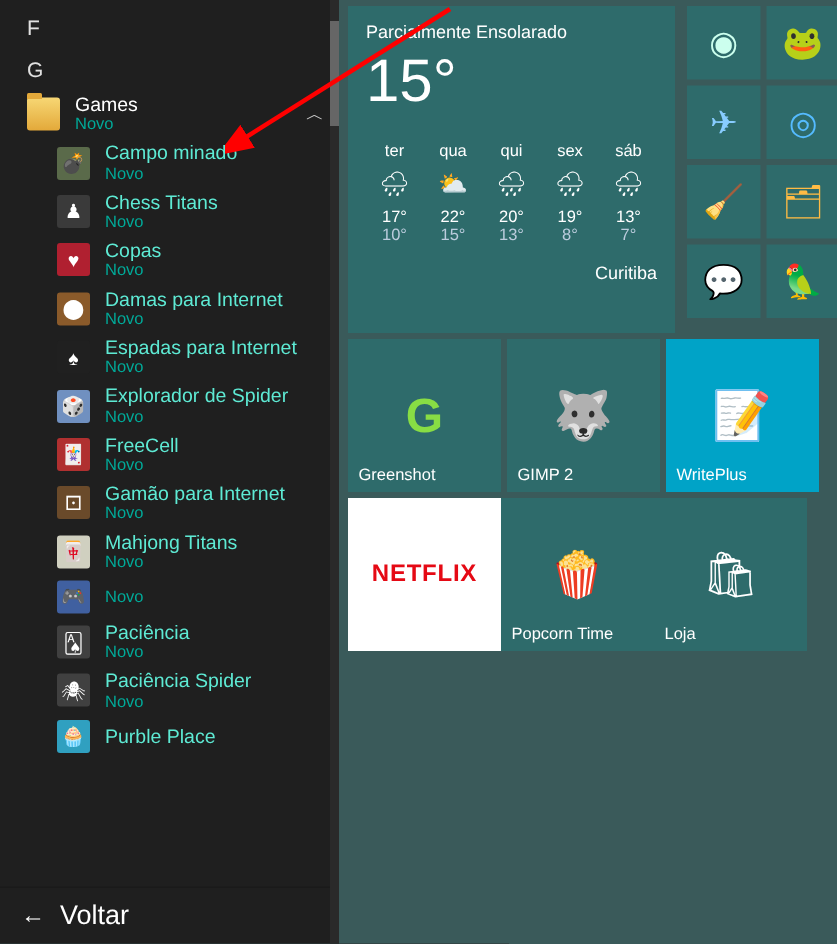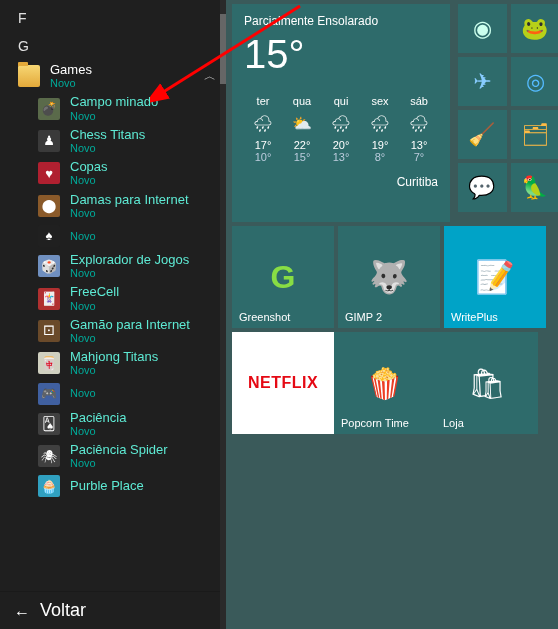--- a/index.html
+++ b/index.html
@@ -233,27 +233,28 @@
           <div class="app-row">
             <div class="app-icon" style="background:#8a5a2a">⬤</div>
             <div class="app-text">
               <div class="app-name">Damas para Internet</div>
               <div class="new-badge">Novo</div>
             </div>
           </div>
           <div class="app-row">
             <div class="app-icon" style="background:#202020">♠</div>
             <div class="app-text">
+              <div class="app-name">Espadas para Internet</div>
               <div class="new-badge">Novo</div>
             </div>
           </div>
           <div class="app-row">
             <div class="app-icon" style="background:#7090c0">🎲</div>
             <div class="app-text">
-              <div class="app-name">Explorador de Jogos</div>
+              <div class="app-name">Explorador de Spider</div>
               <div class="new-badge">Novo</div>
             </div>
           </div>
           <div class="app-row">
             <div class="app-icon" style="background:#b03030">🃏</div>
             <div class="app-text">
               <div class="app-name">FreeCell</div>
               <div class="new-badge">Novo</div>
             </div>
           </div>

